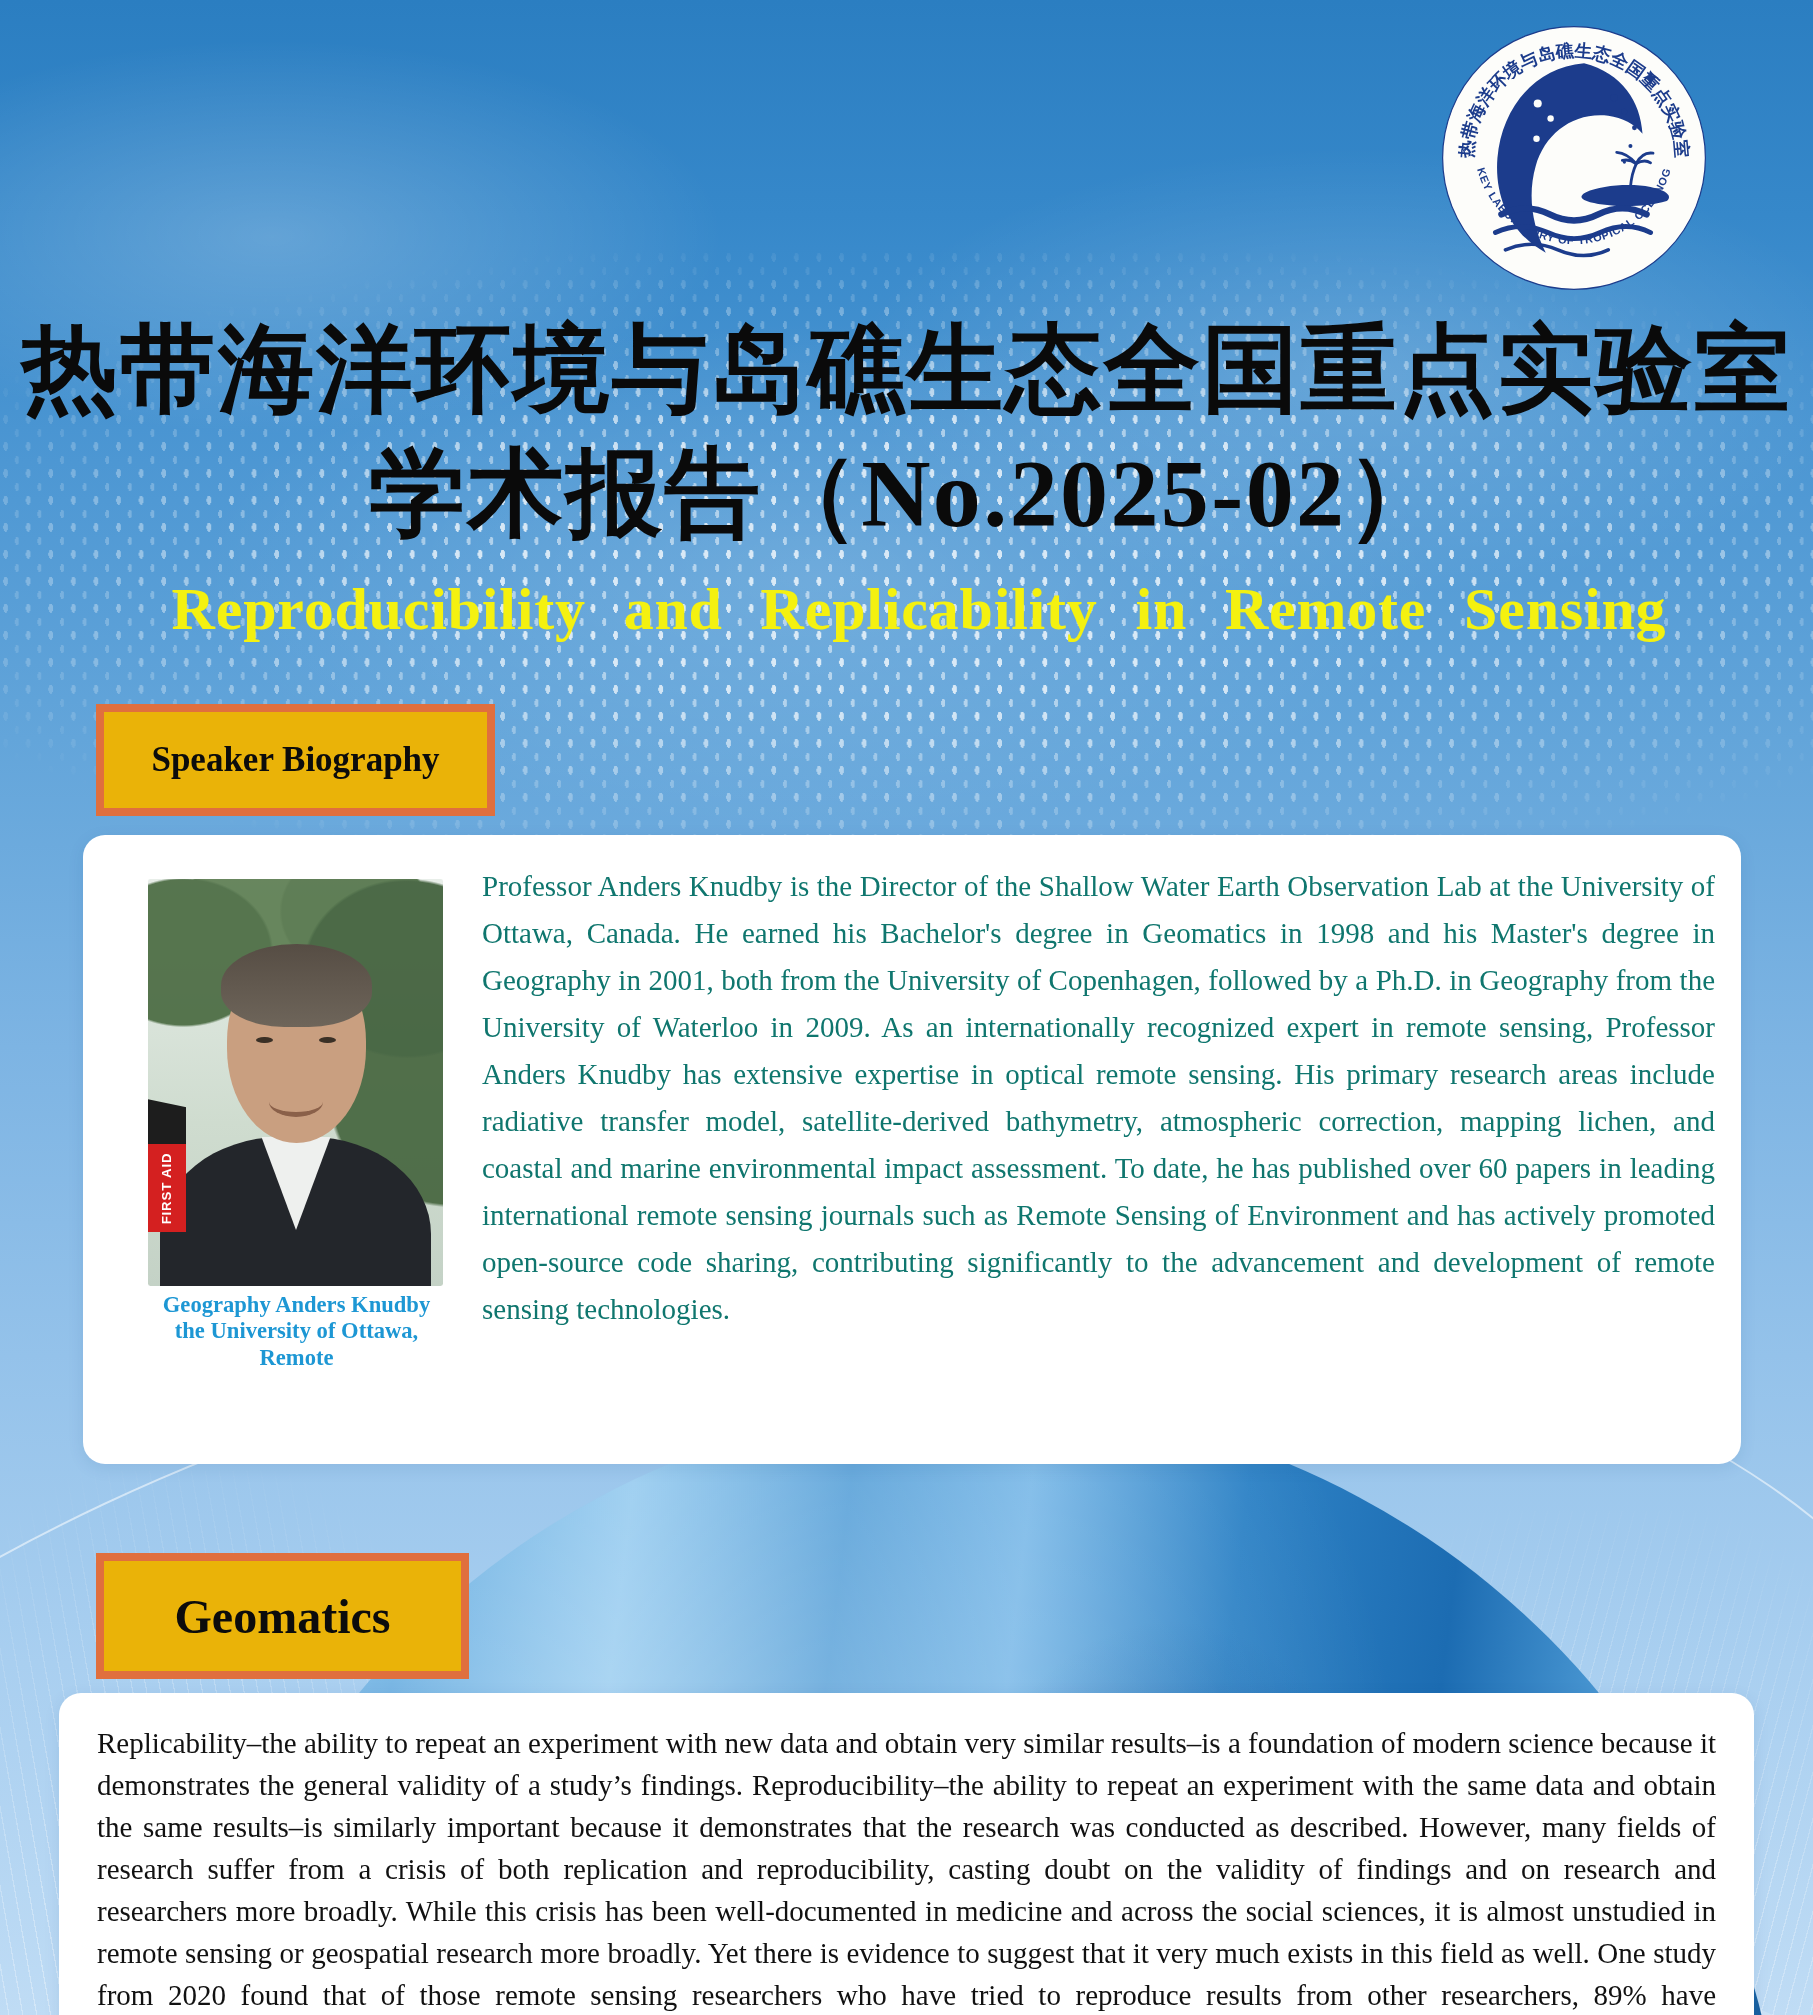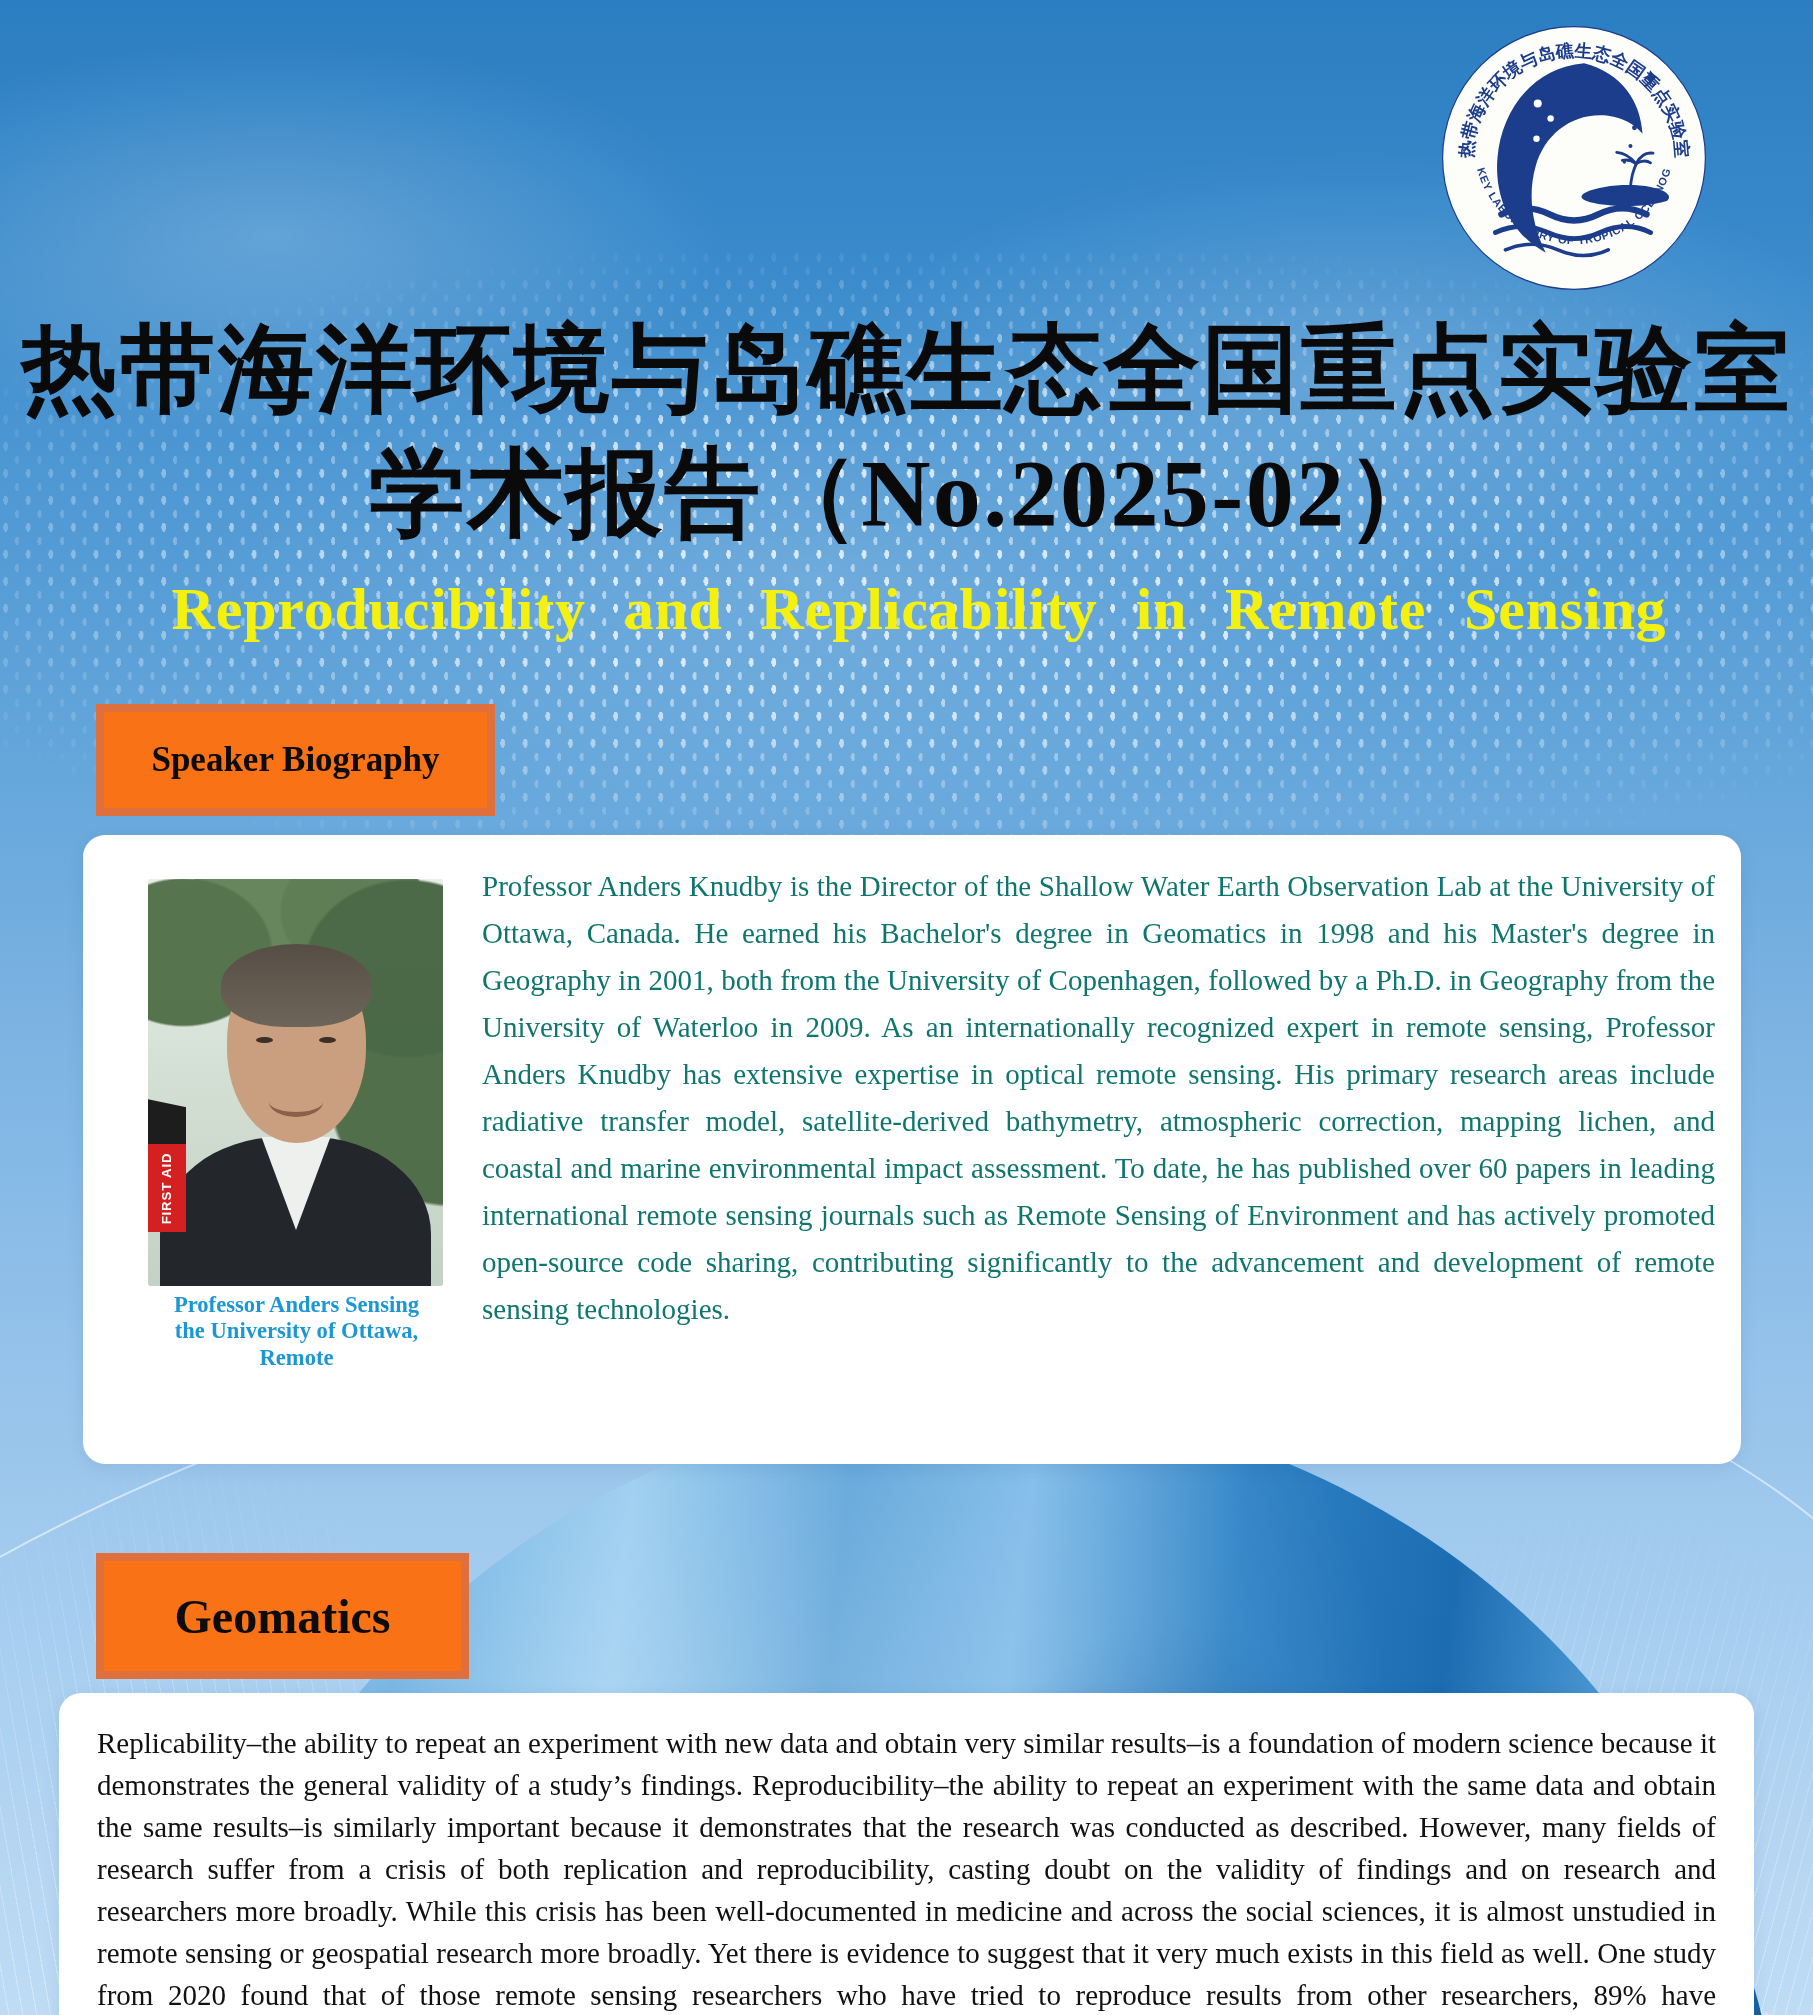--- a/index.html
+++ b/index.html
@@ -55,21 +55,21 @@
   .logo .arc-text-en{font-family:"Liberation Sans","DejaVu Sans",sans-serif;font-size:27px;font-weight:700;letter-spacing:2px;fill:#1c3c8c;}
 
   
   .title-cn{left:0;top:311px;width:1814px;text-align:center;z-index:3;margin:0;
     font-size:96px;font-weight:900;letter-spacing:2.4px;color:#0a0a0a;line-height:1.22;}
   .title-cn.line2{top:435px;}
   .title-en{left:0;top:563px;width:1814px;text-align:center;z-index:3;margin:12px;
     font-size:60px;font-weight:700;word-spacing:22px;letter-spacing:0.8px;color:#f4f110;}
 
   
-  .label-box{z-index:3;background:#f97316;border:8.9px solid #e06f3e;display:flex;
+  .label-box{z-index:3;background:#eab308;border:8.9px solid #e06f3e;display:flex;
     align-items:center;justify-content:center;color:#0c0c0c;font-weight:700;}
   .label-box.speaker{left:96px;top:704px;width:383px;height:96px;font-size:35px;}
   .label-box.abstract{left:96px;top:1553px;width:357px;height:110px;font-size:48px;}
 
   
   .card{background:#fff;border-radius:22px;z-index:3;box-shadow:0 4px 16px rgba(20,70,130,.10);}
   .bio-card{left:83px;top:835px;width:1658px;height:629px;}
   .abstract-card{left:59px;top:1693px;width:1695px;height:837px;overflow:hidden;}
   .bio-text{position:absolute;left:399px;top:28px;width:1233px;color:#0f766e;
     font-size:29px;line-height:47px;text-align:justify;}
@@ -189,21 +189,21 @@
         <div class="ph-smile"></div>
       </div>
       <div class="ph-firstaid">
         <div class="fa-top"></div>
         <div class="fa-flag">
           <span>FIRST AID</span>
         </div>
       </div>
     </div>
     <div class="caption">
-      <div>Professor Anders Sensing</div>
+      <div>Geography Anders Knudby</div>
       <div>the University of Ottawa,</div>
       <div>Remote</div>
     </div>
     <div class="bio-text">Professor Anders Knudby is the Director of the Shallow Water Earth Observation Lab at the University of Ottawa, Canada. He earned his Bachelor's degree in Geomatics in 1998 and his Master's degree in Geography in 2001, both from the University of Copenhagen, followed by a Ph.D. in Geography from the University of Waterloo in 2009. As an internationally recognized expert in remote sensing, Professor Anders Knudby has extensive expertise in optical remote sensing. His primary research areas include radiative transfer model, satellite-derived bathymetry, atmospheric correction, mapping lichen, and coastal and marine environmental impact assessment. To date, he has published over 60 papers in leading international remote sensing journals such as Remote Sensing of Environment and has actively promoted open-source code sharing, contributing significantly to the advancement and development of remote sensing technologies.</div>
   </div>
 
   <div class="abs label-box abstract">
     <span>Geomatics</span>
   </div>
 

